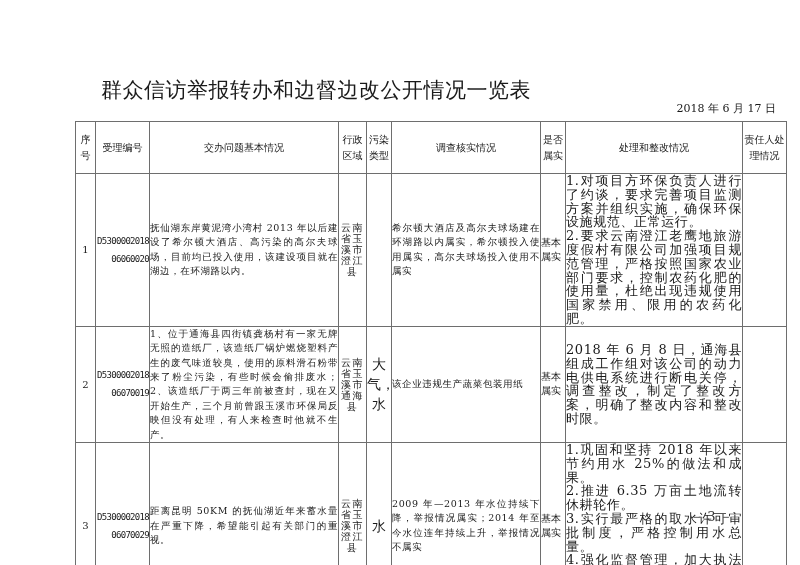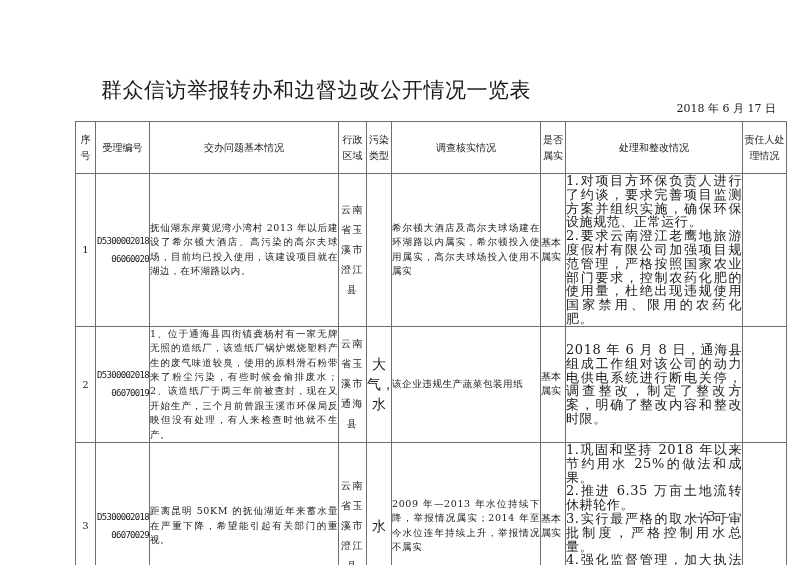--- a/index.html
+++ b/index.html
@@ -71,21 +71,21 @@
     td.c-text {
       font-size: 9.5px;
       line-height: 14.4px;
       padding: 0 3px;
       text-align: justify;
       letter-spacing: 0.6px;
     }
     td.c-region {
       text-align: center;
       font-size: 10px;
-      line-height: 20px;
+      line-height: 11px;
       padding: 0 3px;
       letter-spacing: 1.5px;
     }
     td.c-poll {
       text-align: center;
       font-size: 14px;
       line-height: 20px;
       padding: 0 5px;
     }
     td.c-ver {

